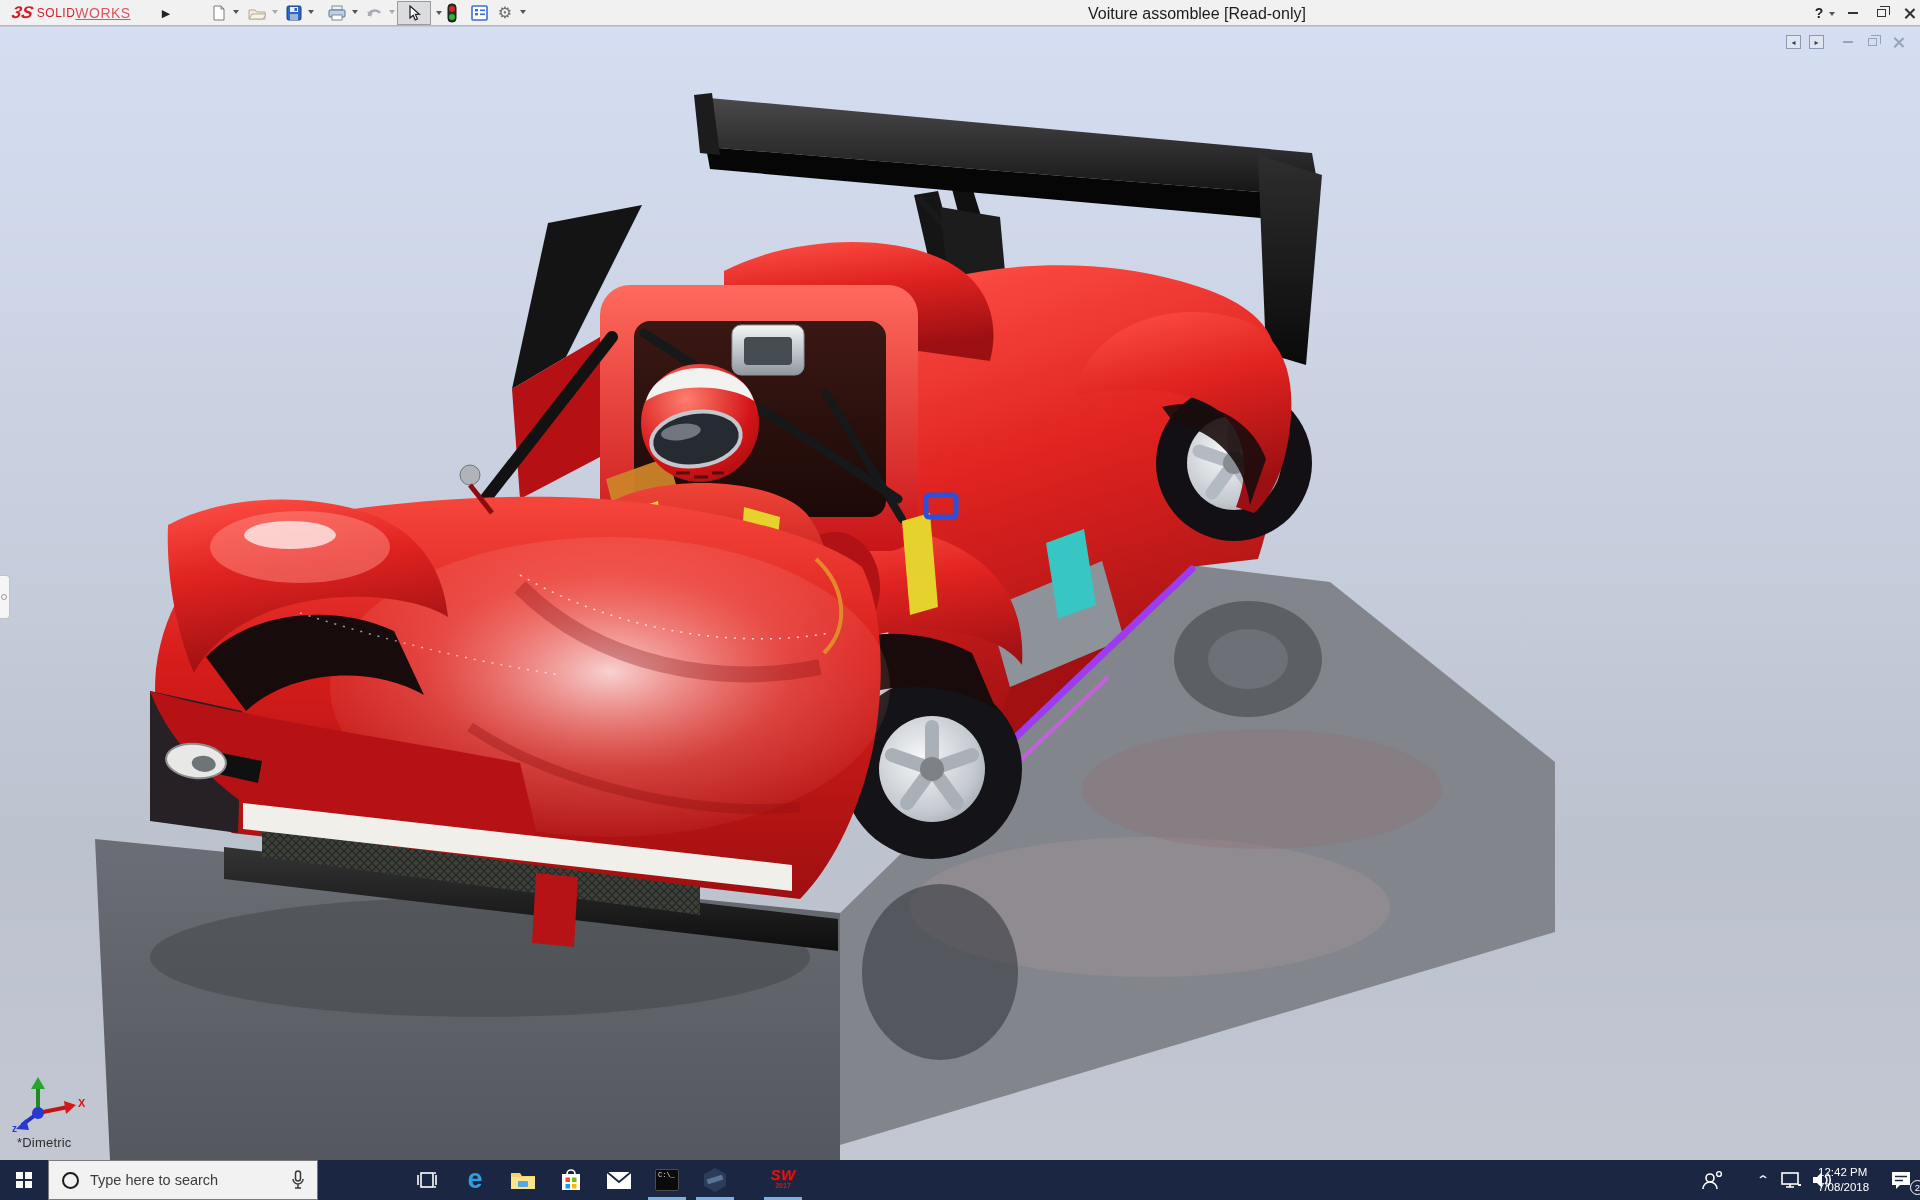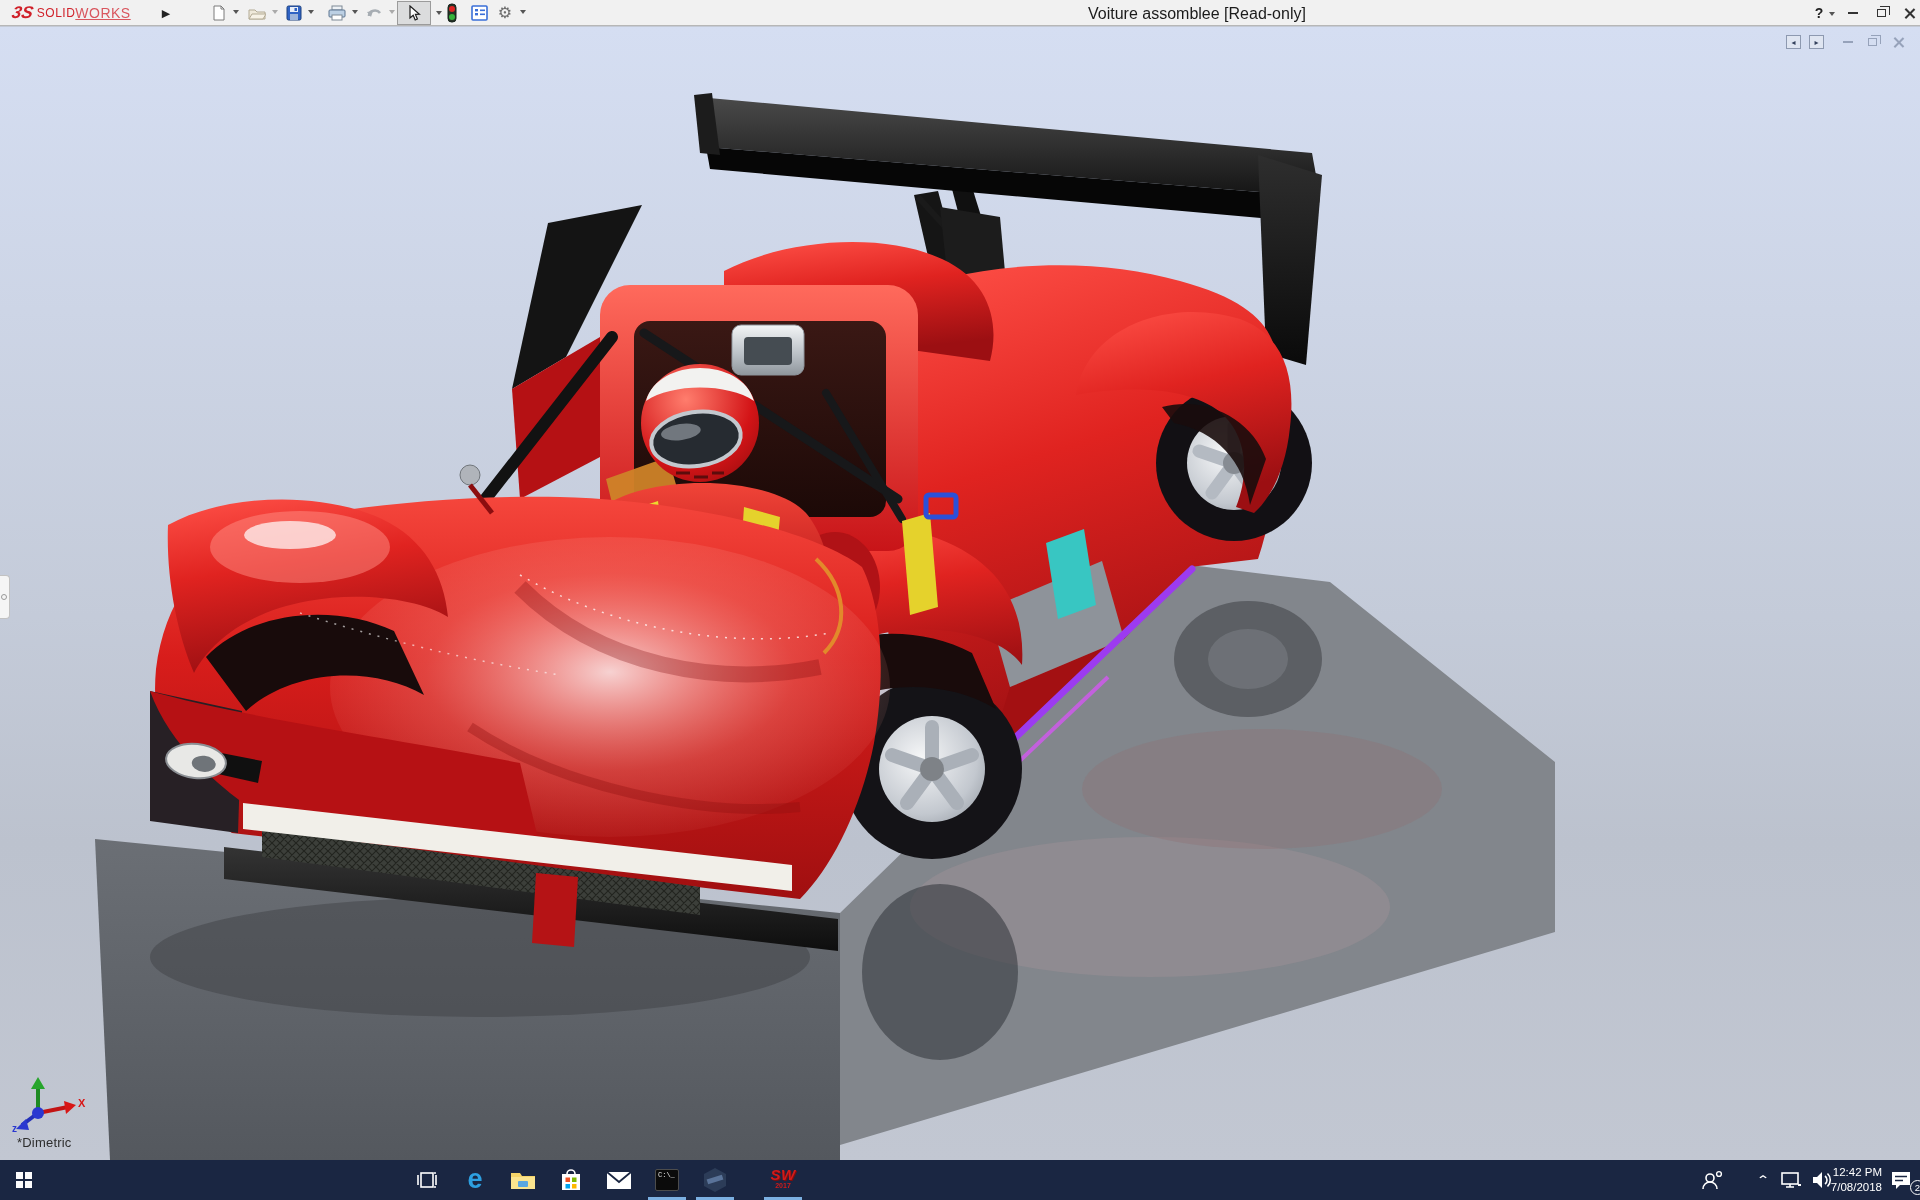--- a/index.html
+++ b/index.html
@@ -61,21 +61,21 @@
   .tb-underline{position:absolute;bottom:0;left:5px;width:38px;height:3px;background:#7cb0e2;}
   .edge-e{font-size:27px;font-weight:bold;color:#2d9fe0;line-height:27px;transform:translateY(-1px);}
   .cmdbox{width:24px;height:22px;background:#0b0b0b;border:1px solid #4c4c4c;border-radius:2px;color:#e8e8e8;font-size:7px;line-height:9px;padding:1px 2px;font-family:"Liberation Mono",monospace;}
   .hexa{width:24px;height:24px;background:#2c3c58;clip-path:polygon(50% 0,96% 25%,96% 75%,50% 100%,4% 75%,4% 25%);position:relative;}
   .hexa i{position:absolute;left:4px;top:9px;width:16px;height:5px;background:#5a7399;transform:rotate(-18deg);}
   .swmark{text-align:center;line-height:11px;}
   .swmark .sw{font-size:15px;font-weight:bold;font-style:italic;color:#d11a1a;letter-spacing:.5px;text-shadow:1px 1px 0 #7d0d0d;}
   .swmark .yr{font-size:7px;font-weight:bold;color:#d11a1a;display:block;}
   .tray-ic{position:absolute;top:0;height:40px;display:flex;align-items:center;justify-content:center;color:#fff;}
   .chev{font-size:12px;color:#fff;transform:scaleX(1.4);}
-  .clock{position:absolute;left:1818px;top:5px;width:64px;text-align:right;color:#fff;font-size:11.5px;line-height:15px;white-space:nowrap;}
+  .clock{position:absolute;left:1818px;top:5px;width:64px;text-align:left;color:#fff;font-size:11.5px;line-height:15px;white-space:nowrap;}
   .badge{position:absolute;right:-7px;bottom:5px;width:15px;height:15px;border:1.5px solid #fff;border-radius:50%;background:#1a2642;color:#fff;font-size:9.5px;display:flex;align-items:center;justify-content:center;}
 </style>
 </head>
 <body>
 
 <div class="screen">
 
   <header class="titlebar">
     <div class="brand">
       <span class="ds">3S</span>
@@ -403,20 +403,28 @@
   <footer class="taskbar">
     <div class="start">
       <span class="winlogo">
           <i></i>
           <i></i>
           <i></i>
           <i></i>
         </span>
     </div>
 
+    <div class="searchbox">
+      <span class="cortana-ring"></span>
+      <input type="text" placeholder="Type here to search" style="">
+      <svg class="mic" width="14" height="20" viewBox="0 0 14 20">
+        <rect x="4.5" y="1" width="5" height="10" rx="2.5" fill="none" stroke="#3a3a3a" stroke-width="1.5"></rect>
+        <path d="M2,9 a5,5 0 0 0 10,0 M7,14 v4 M4,18 h6" fill="none" stroke="#3a3a3a" stroke-width="1.5"></path>
+      </svg>
+    </div>
 
     <div class="tb-slot" style="left:403px">
       <svg width="22" height="20" viewBox="0 0 22 20">
         <rect x="5" y="3" width="12" height="14" fill="none" stroke="#fff" stroke-width="1.6"></rect>
         <path d="M2,5 v10 M20,5 v10" stroke="#fff" stroke-width="1.6"></path>
         <path d="M18,3 h2 M18,17 h2" stroke="#fff" stroke-width="1.6"></path>
       </svg>
     </div>
 
     <div class="tb-slot" style="left:451px">

